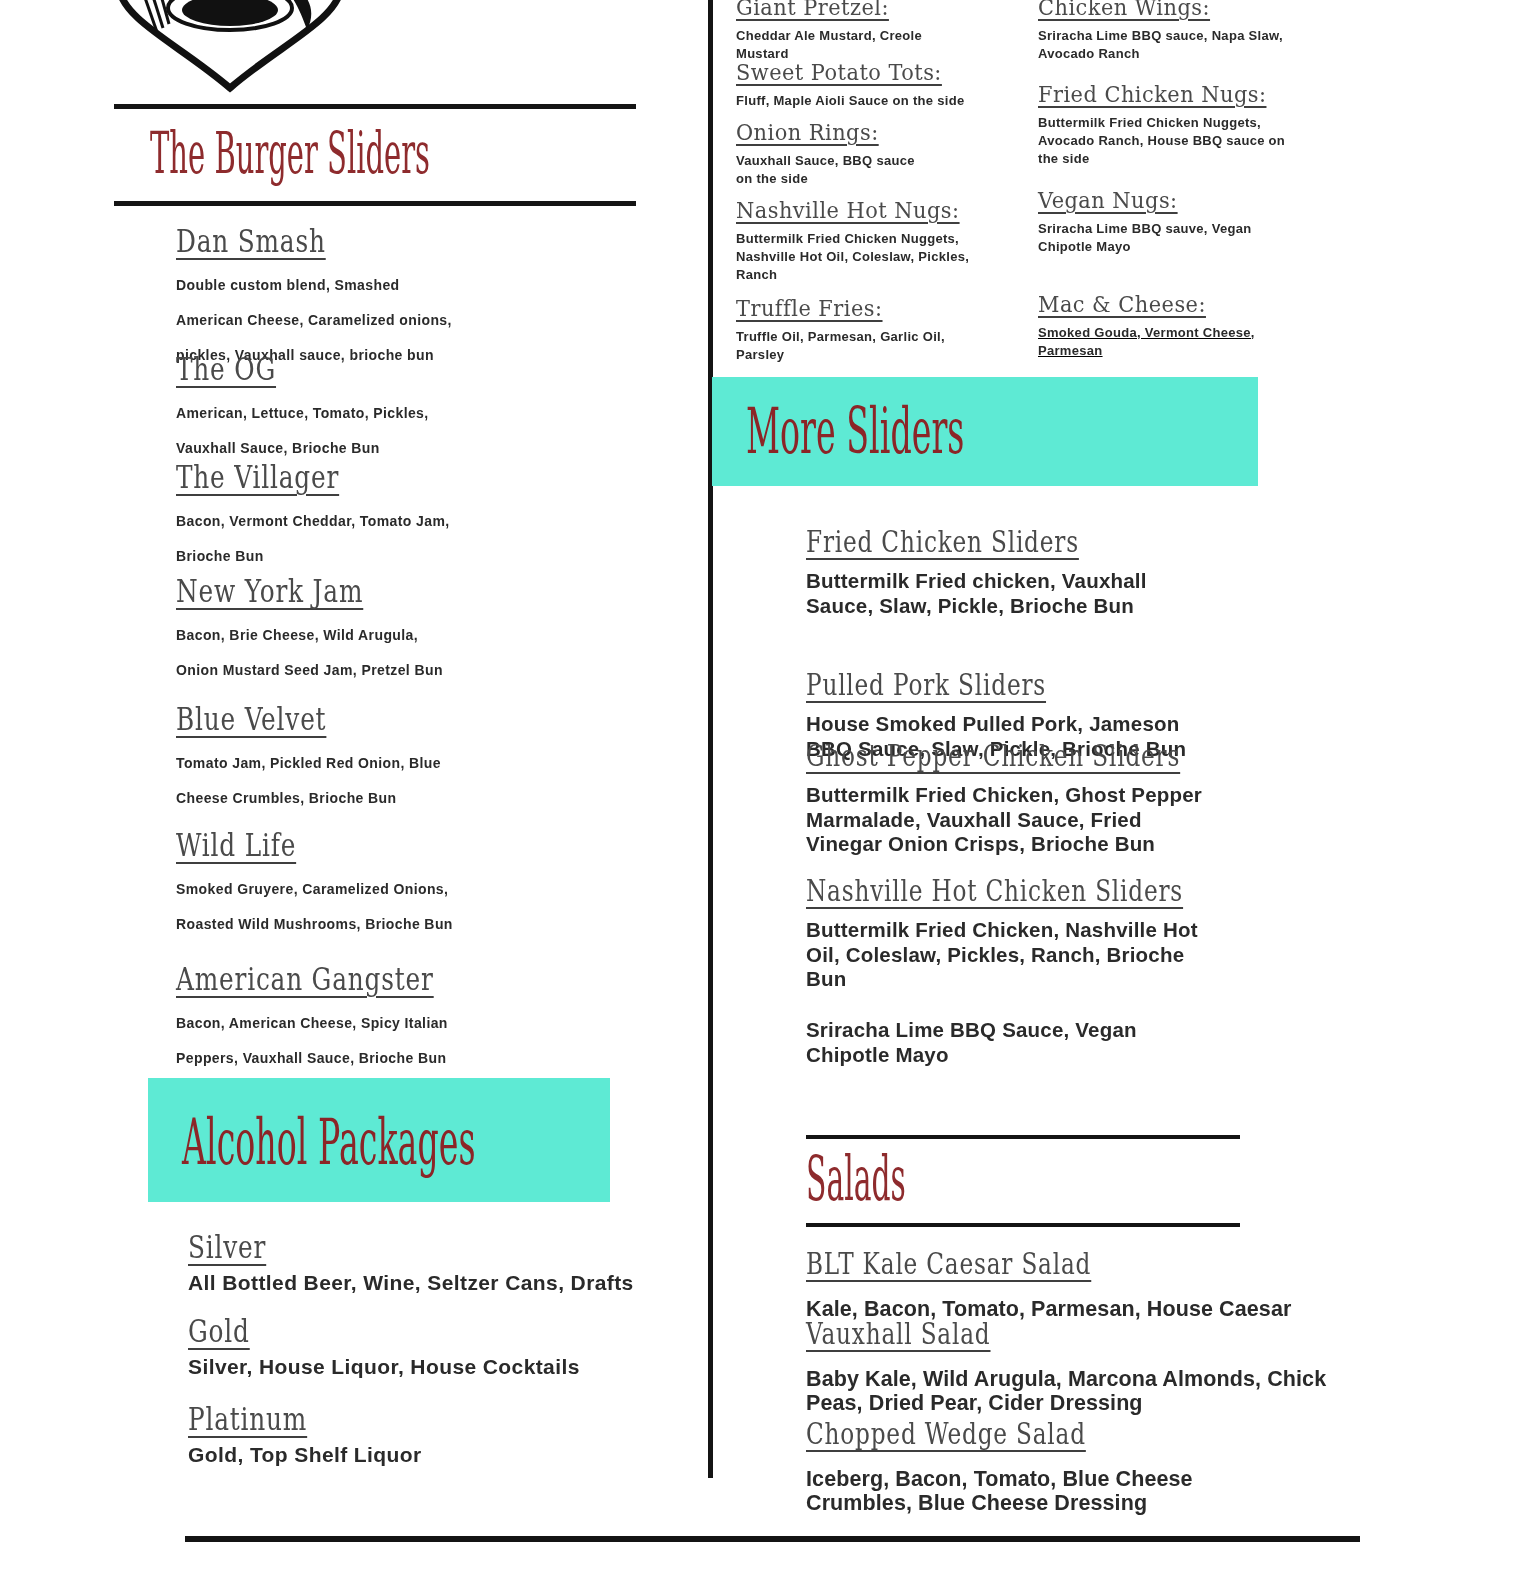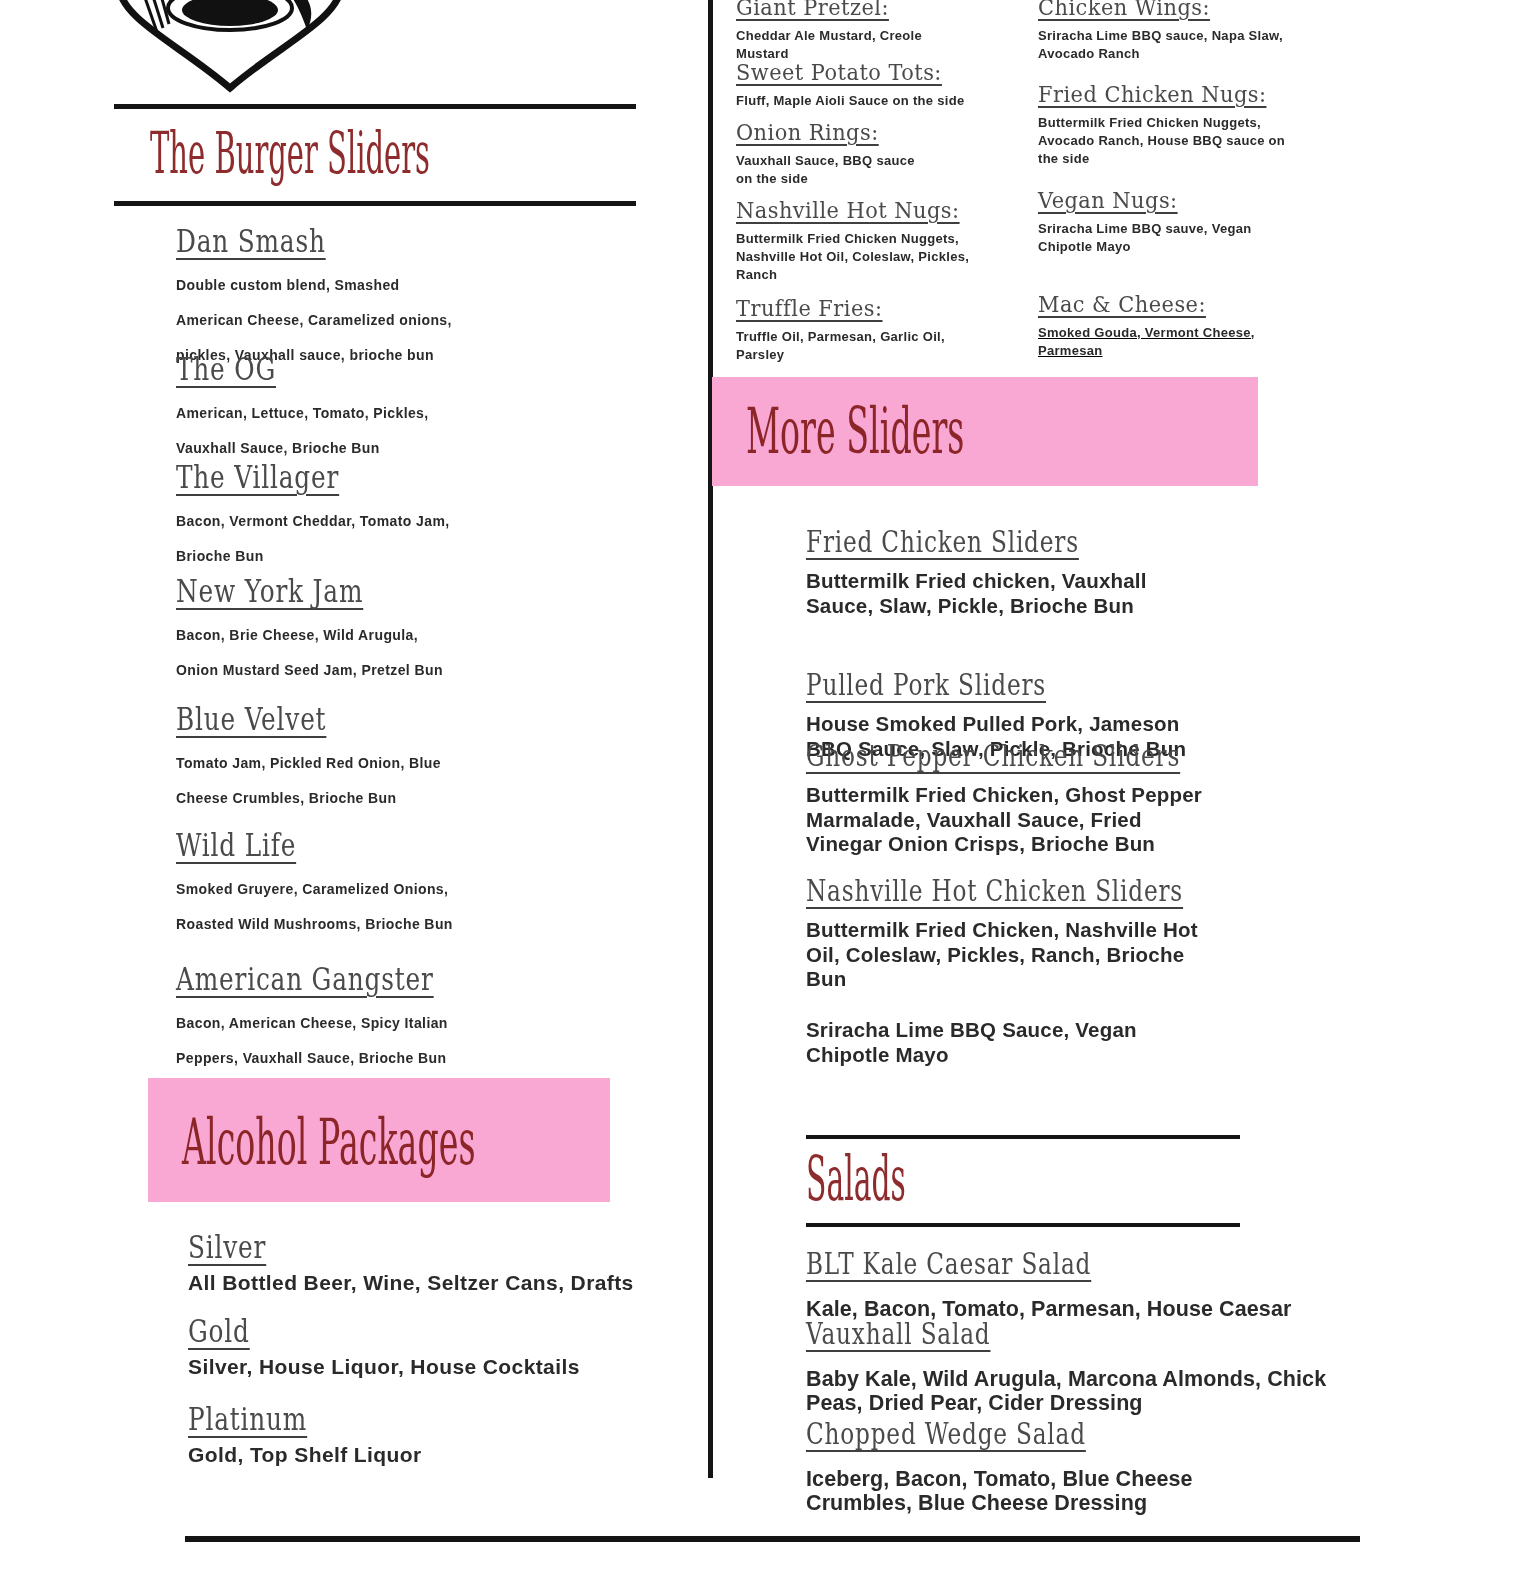--- a/index.html
+++ b/index.html
@@ -55,21 +55,21 @@
     display:inline-block;
     font-family:"DejaVu Serif", serif;
     color:#8e2b2d;
     transform-origin:0 0;
     white-space:nowrap;
   }
   .burger-heading   { font-size:58px; line-height:70px; transform:scaleX(0.50); }
   .banner-heading   { font-size:64px; line-height:76px; transform:scaleX(0.52); color:#8c2527; }
   .salads-heading   { font-size:62px; line-height:72px; transform:scaleX(0.48); }
 
-  .banner { position:absolute; background:#f9a8d4; }
+  .banner { position:absolute; background:#5eead4; }
 </style>
 </head>
 <body>
 
 <div class="page">
 
   <div class="abs" style="left:105px; top:-60px; width:250px; height:155px;">
     <svg width="250" height="155" viewBox="0 0 250 155" xmlns="http://www.w3.org/2000/svg">
       <path d="M125,148 C 75,105 18,80 14,48 C 10,20 30,8 52,10 C 80,12 105,25 125,42
                C 145,25 170,12 198,10 C 220,8 240,20 236,48 C 232,80 175,105 125,148 Z" fill="none" stroke="#111" stroke-width="7"></path>

